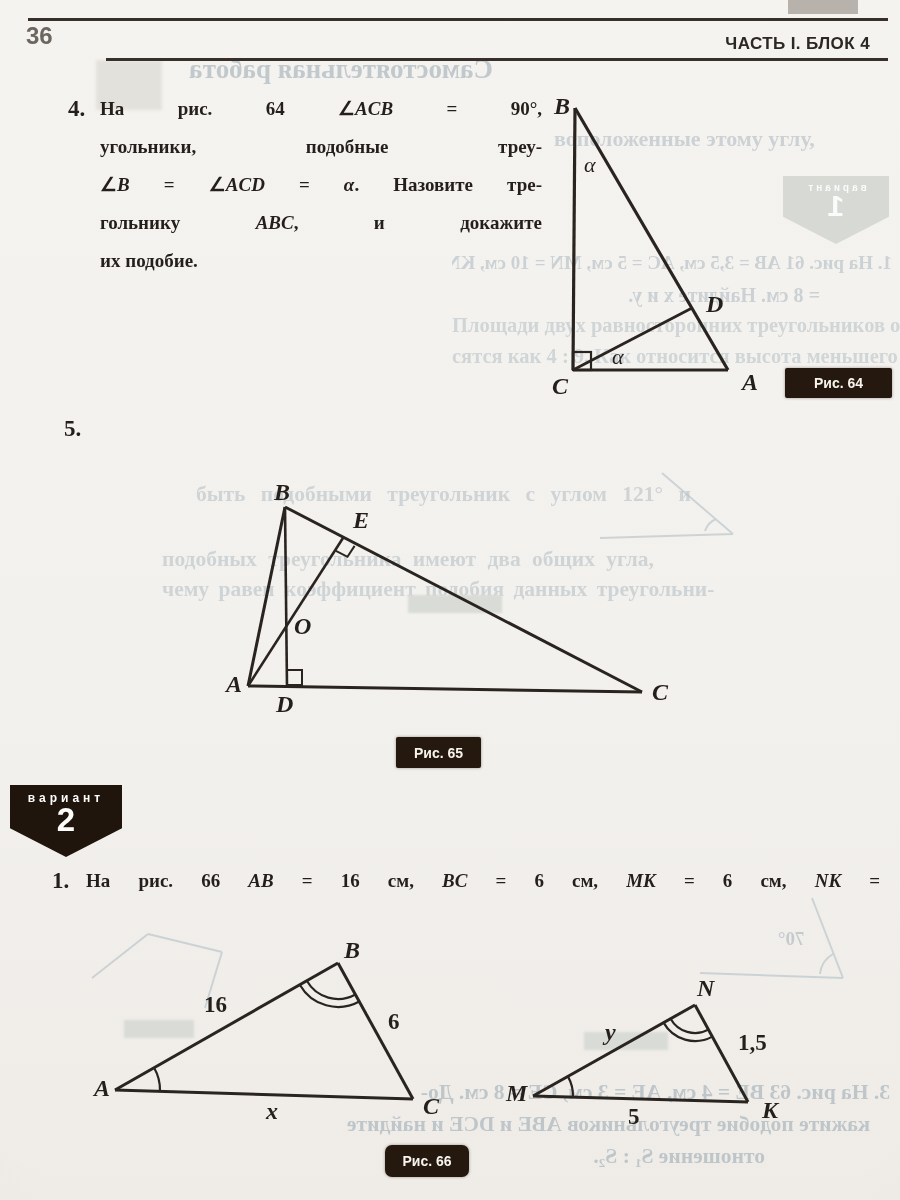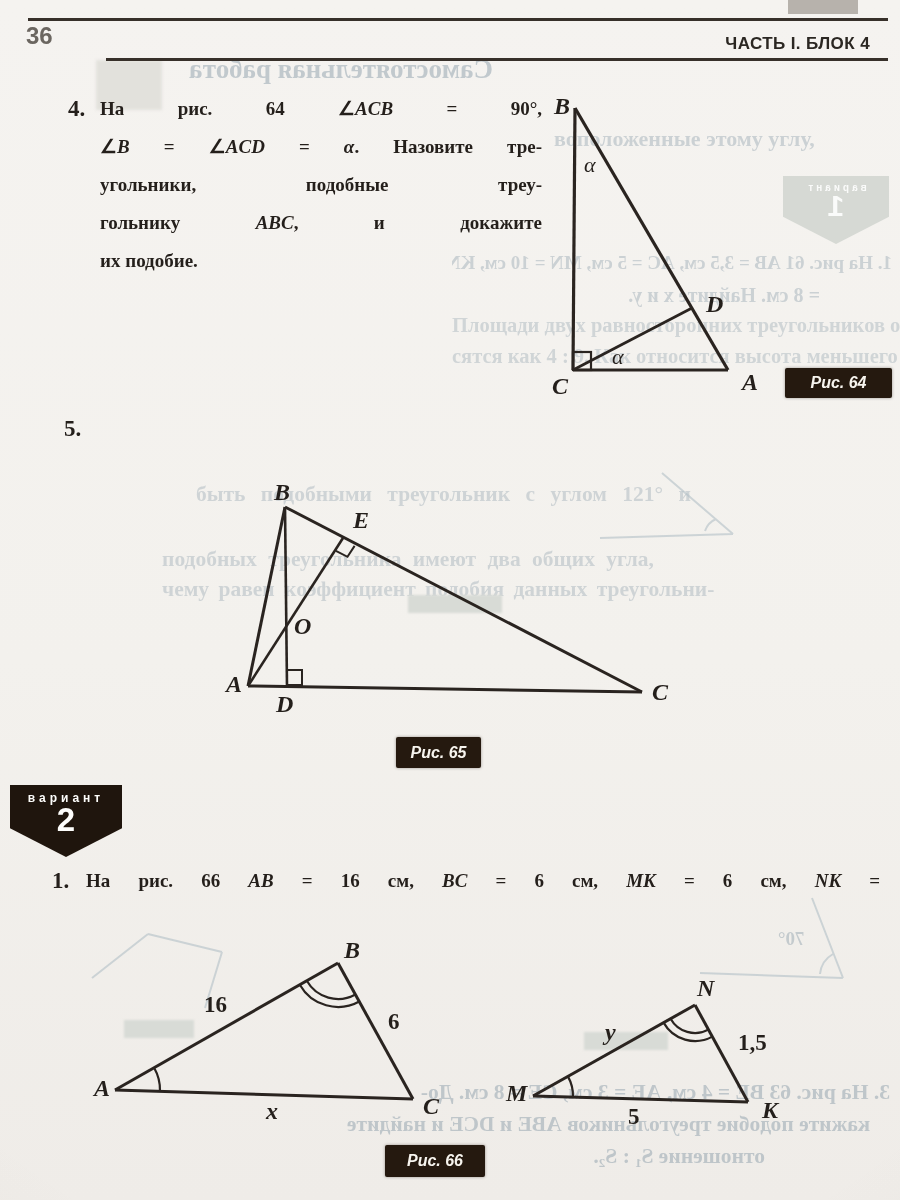--- a/index.html
+++ b/index.html
@@ -27,26 +27,26 @@
   .j{text-align:justify;text-align-last:justify;}
   .it{font-style:italic;}
   
   .fig{position:absolute;z-index:5;}
   .fig path,.fig line,.fig rect{stroke:#2a2420;fill:none;}
   .fig text{fill:#241f1b;font-family:"Liberation Serif",serif;}
   .vlbl{font-size:24px;font-weight:700;font-style:italic;}
   .numlbl{font-size:23px;font-weight:700;}
   .alpha{font-size:22px;font-style:italic;}
   .cap{position:absolute;z-index:6;background:#25190f;color:#f7f4ee;
-    font-family:"Liberation Sans",sans-serif;font-weight:700;font-size:16px;
+    font-family:"Liberation Sans",sans-serif;font-weight:700;font-size:14px;
     display:flex;align-items:center;justify-content:center;border-radius:2px;
-    box-shadow:0 0 3px rgba(40,30,20,.45);font-style:italic;}
+    box-shadow:0 0 3px rgba(40,30,20,.45);}
   .cap64{left:785px;top:368px;width:107px;height:30px;}
   .cap65{left:396px;top:737px;width:85px;height:31px;}
-  .cap66{left:385px;top:1145px;width:100px;height:32px;}
+  .cap66{left:385px;top:1145px;width:84px;height:32px;border-radius:7px;}
   
   .badge{position:absolute;left:10px;top:785px;width:112px;height:72px;background:#1f150d;
     clip-path:polygon(0 0,100% 0,100% 60%,50% 100%,0 60%);
     color:#fdfdfb;font-family:"Liberation Sans",sans-serif;text-align:center;z-index:6;}
   .badge .w{font-size:12px;font-weight:700;letter-spacing:4px;padding-top:6px;}
   .badge .n{font-size:33px;font-weight:700;line-height:30px;}
   
   .bleed{position:absolute;color:#8fa0ac;font-weight:700;opacity:.4;z-index:1;
     font-family:"Liberation Serif",serif;white-space:nowrap;filter:blur(.4px);}
   .m{transform:scaleX(-1);}
@@ -117,22 +117,22 @@
   </svg>
 
   <div class="rule rule1"></div>
   <div class="page-num">36</div>
   <div class="header-title">ЧАСТЬ I. БЛОК 4</div>
   <div class="rule rule2"></div>
 
   <div class="pnum" style="left:68px;top:90px;">4.</div>
   <div class="ptext p4text">
     <div class="j"><span>На рис. 64 </span><span>∠</span><span class="it">ACB</span><span> = 90°,</span></div>
+    <div class="j"><span>угольники, подобные треу-</span></div>
     <div class="j"><span>∠</span><span class="it">B</span><span> = </span><span>∠</span><span class="it">ACD</span><span> = </span><span class="it">α</span><span>. Назовите тре-</span></div>
-    <div class="j"><span>угольники, подобные треу-</span></div>
     <div class="j"><span>гольнику </span><span class="it">ABC</span><span>, и докажите</span></div>
     <div><span>их подобие.</span></div>
   </div>
 
   <svg class="fig" style="left:520px;top:88px;" width="270" height="312" viewBox="0 0 270 312">
     <path d="M55,20 L53,282" stroke-width="3.2"></path>
     <path d="M53,282 L208,282" stroke-width="3.2"></path>
     <path d="M55,20 L208,282" stroke-width="3.2"></path>
     <path d="M53,282 L172,220" stroke-width="2.8"></path>
     <rect x="53" y="264" width="18" height="18" stroke-width="2.2"></rect>

